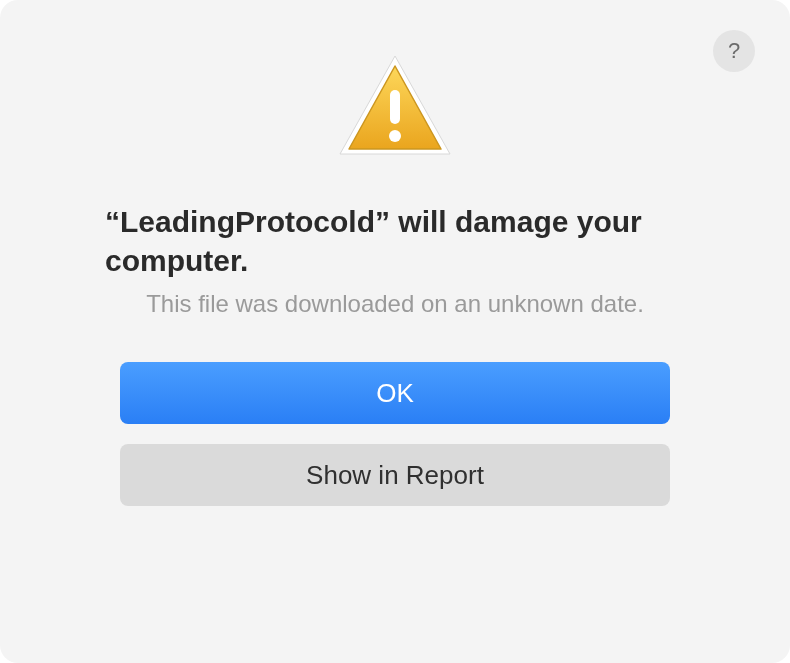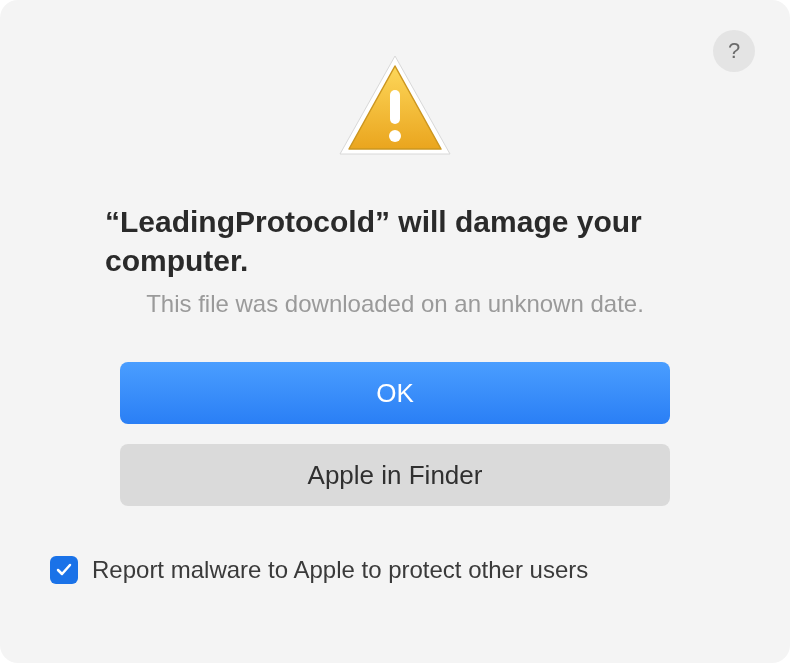--- a/index.html
+++ b/index.html
@@ -141,25 +141,17 @@
 
   <div class="dialog-heading">“LeadingProtocold” will damage your computer.</div>
 
   <div class="dialog-subtext">This file was downloaded on an unknown date.</div>
 
   <button class="button button-primary">
     <span>OK</span>
   </button>
 
   <button class="button button-secondary">
-    <span>Apple in Finder</span>
+    <span>Show in Report</span>
   </button>
 
-  <div class="checkbox-row">
-    <div class="checkbox">
-      <svg viewBox="0 0 18 18">
-        <path d="M3 9 L7 13 L15 4" stroke="#ffffff" stroke-width="2.5" fill="none" stroke-linecap="round" stroke-linejoin="round"></path>
-      </svg>
-    </div>
-    <label class="checkbox-label">Report malware to Apple to protect other users</label>
-  </div>
 
 </div>
 
 </body></html>

